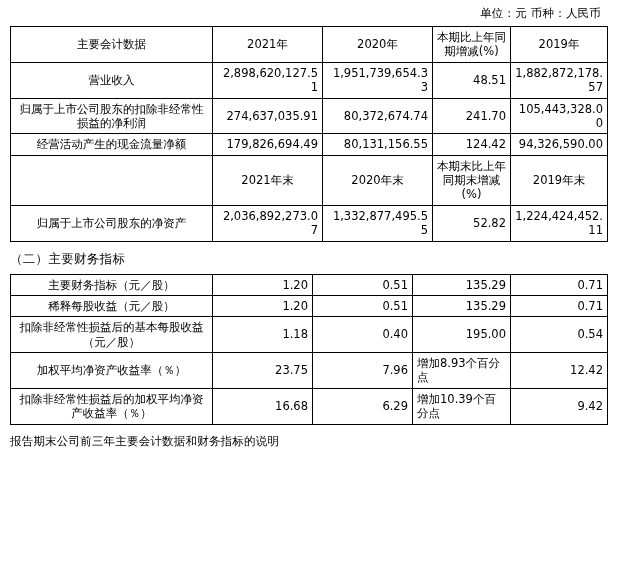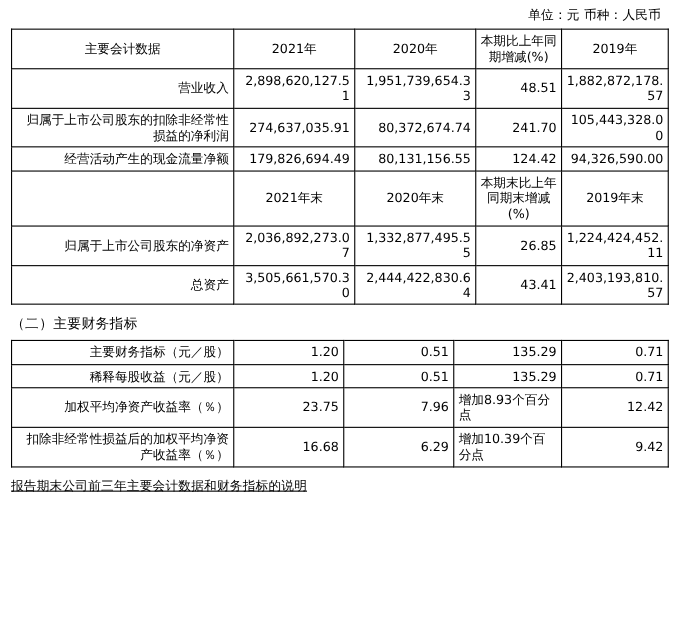--- a/index.html
+++ b/index.html
@@ -36,34 +36,33 @@
   table.doc td {
     border: 1px solid #000000;
     padding: 3px 4px;
     font-size: 11.5px;
     line-height: 1.25;
     vertical-align: middle;
     word-break: break-all;
   }
   .c-center { text-align: left; }
   .c-right  { text-align: right; }
-  .c-left   { text-align: right; }
+  .c-left   { text-align: center; }
   .hdr { text-align: center; }
   .two-line { line-height: 1.3; }
   .section-title {
     font-weight: normal;
     font-size: 12.5px;
     margin: 9px 0 6px 0;
     letter-spacing: 0.3px;
   }
   .footnote {
     font-size: 11.5px;
     margin-top: 9px;
     letter-spacing: 0.2px;
-    text-decoration: underline;
   }
 </style>
 </head>
 <body>
 
 <div class="page">
 
   <div class="unit-line">单位：元  币种：人民币</div>
 
   <table class="doc">
@@ -107,29 +106,22 @@
         <td class="hdr"></td>
         <td class="hdr">2021年末</td>
         <td class="hdr">2020年末</td>
         <td class="hdr two-line">本期末比上年同期末增减(%)</td>
         <td class="hdr">2019年末</td>
       </tr>
       <tr>
         <td class="c-left">归属于上市公司股东的净资产</td>
         <td class="c-right">2,036,892,273.07</td>
         <td class="c-right">1,332,877,495.55</td>
-        <td class="c-right">26.85</td>
+        <td class="c-right">52.82</td>
         <td class="c-right">1,224,424,452.11</td>
-      </tr>
-      <tr>
-        <td class="c-left">总资产</td>
-        <td class="c-right">3,505,661,570.30</td>
-        <td class="c-right">2,444,422,830.64</td>
-        <td class="c-right">43.41</td>
-        <td class="c-right">2,403,193,810.57</td>
       </tr>
     </tbody>
   </table>
 
   <div class="section-title">（二）主要财务指标</div>
 
   <table class="doc">
     <colgroup>
       <col style="width:202px">
       <col style="width:100px">
@@ -146,20 +138,27 @@
         <td class="c-right">0.71</td>
       </tr>
       <tr>
         <td class="c-left">稀释每股收益（元／股）</td>
         <td class="c-right">1.20</td>
         <td class="c-right">0.51</td>
         <td class="c-right">135.29</td>
         <td class="c-right">0.71</td>
       </tr>
       <tr>
+        <td class="c-left">扣除非经常性损益后的基本每股收益（元／股）</td>
+        <td class="c-right">1.18</td>
+        <td class="c-right">0.40</td>
+        <td class="c-right">195.00</td>
+        <td class="c-right">0.54</td>
+      </tr>
+      <tr>
         <td class="c-left">加权平均净资产收益率（％）</td>
         <td class="c-right">23.75</td>
         <td class="c-right">7.96</td>
         <td class="c-center">增加8.93个百分点</td>
         <td class="c-right">12.42</td>
       </tr>
       <tr>
         <td class="c-left">扣除非经常性损益后的加权平均净资产收益率（％）</td>
         <td class="c-right">16.68</td>
         <td class="c-right">6.29</td>

